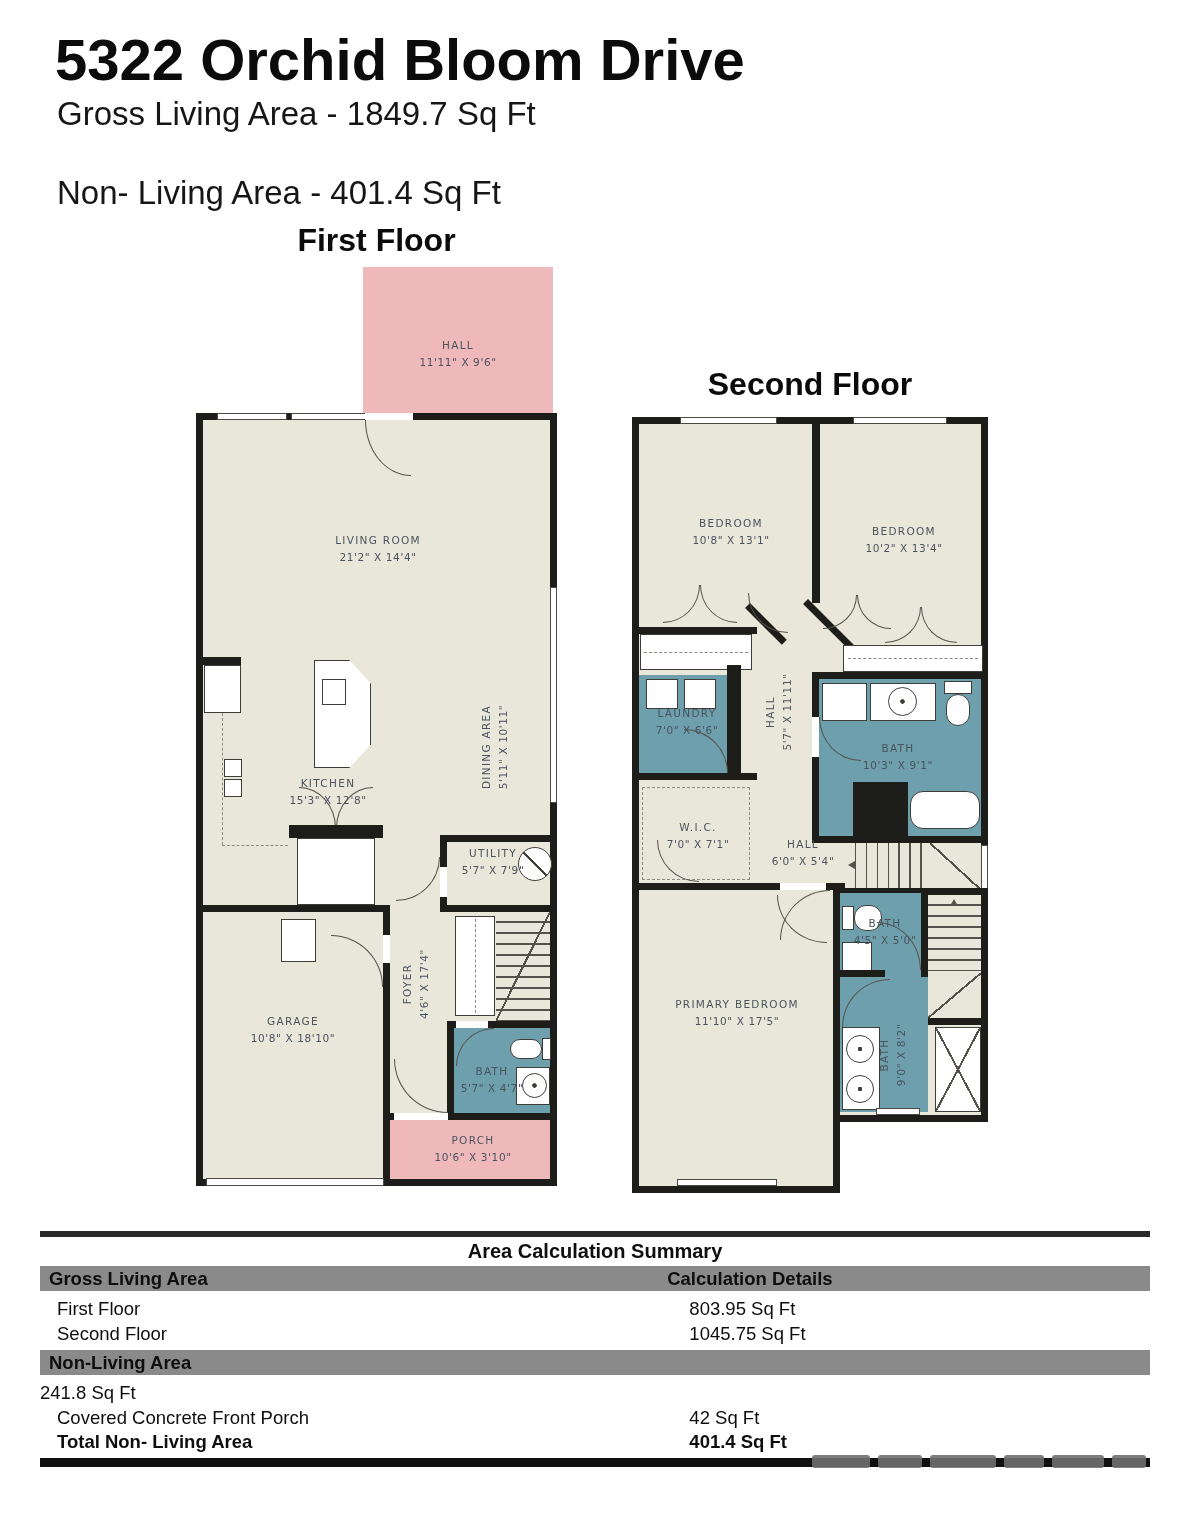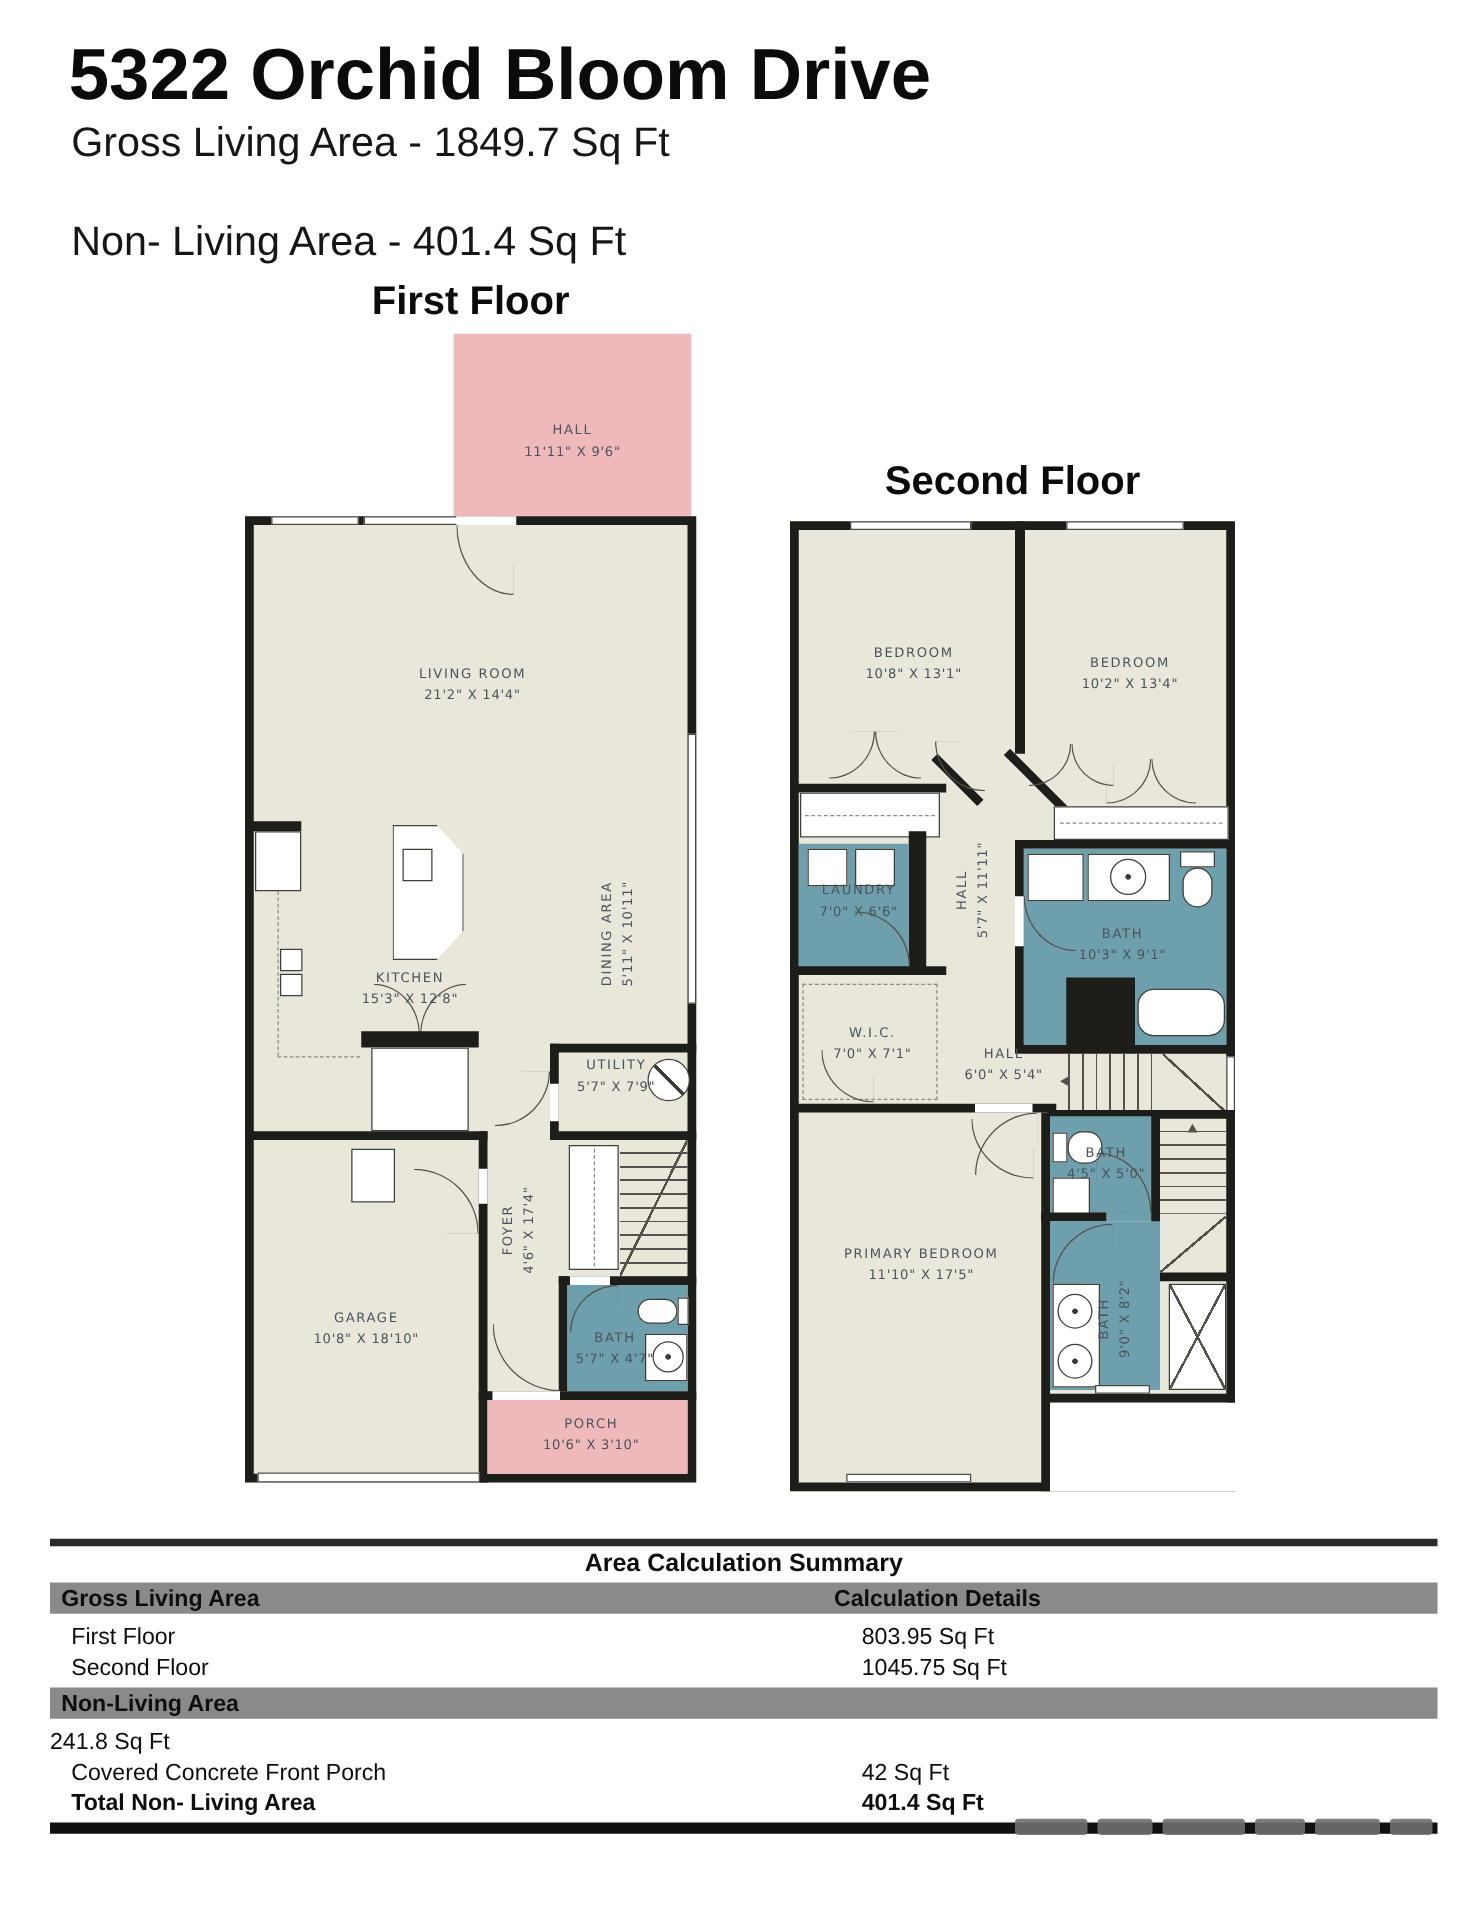--- a/index.html
+++ b/index.html
@@ -133,21 +133,21 @@
     <div class="d">15'3" X 12'8"</div>
   </div>
   <div class="rl rot" style="left:298px;top:480px">
     <div>DINING AREA</div>
     <div class="d">5'11" X 10'11"</div>
   </div>
   <div class="rl" style="left:297px;top:594px">
     <div>UTILITY</div>
     <div class="d">5'7" X 7'9"</div>
   </div>
-  <div class="rl" style="left:97px;top:796px">
+  <div class="rl" style="left:97px;top:762px">
     <div>GARAGE</div>
     <div class="d">10'8" X 18'10"</div>
   </div>
   <div class="rl rot" style="left:219px;top:717px">
     <div>FOYER</div>
     <div class="d">4'6" X 17'4"</div>
   </div>
   <div class="rl" style="left:296px;top:812px">
     <div>BATH</div>
     <div class="d">5'7" X 4'7"</div>

